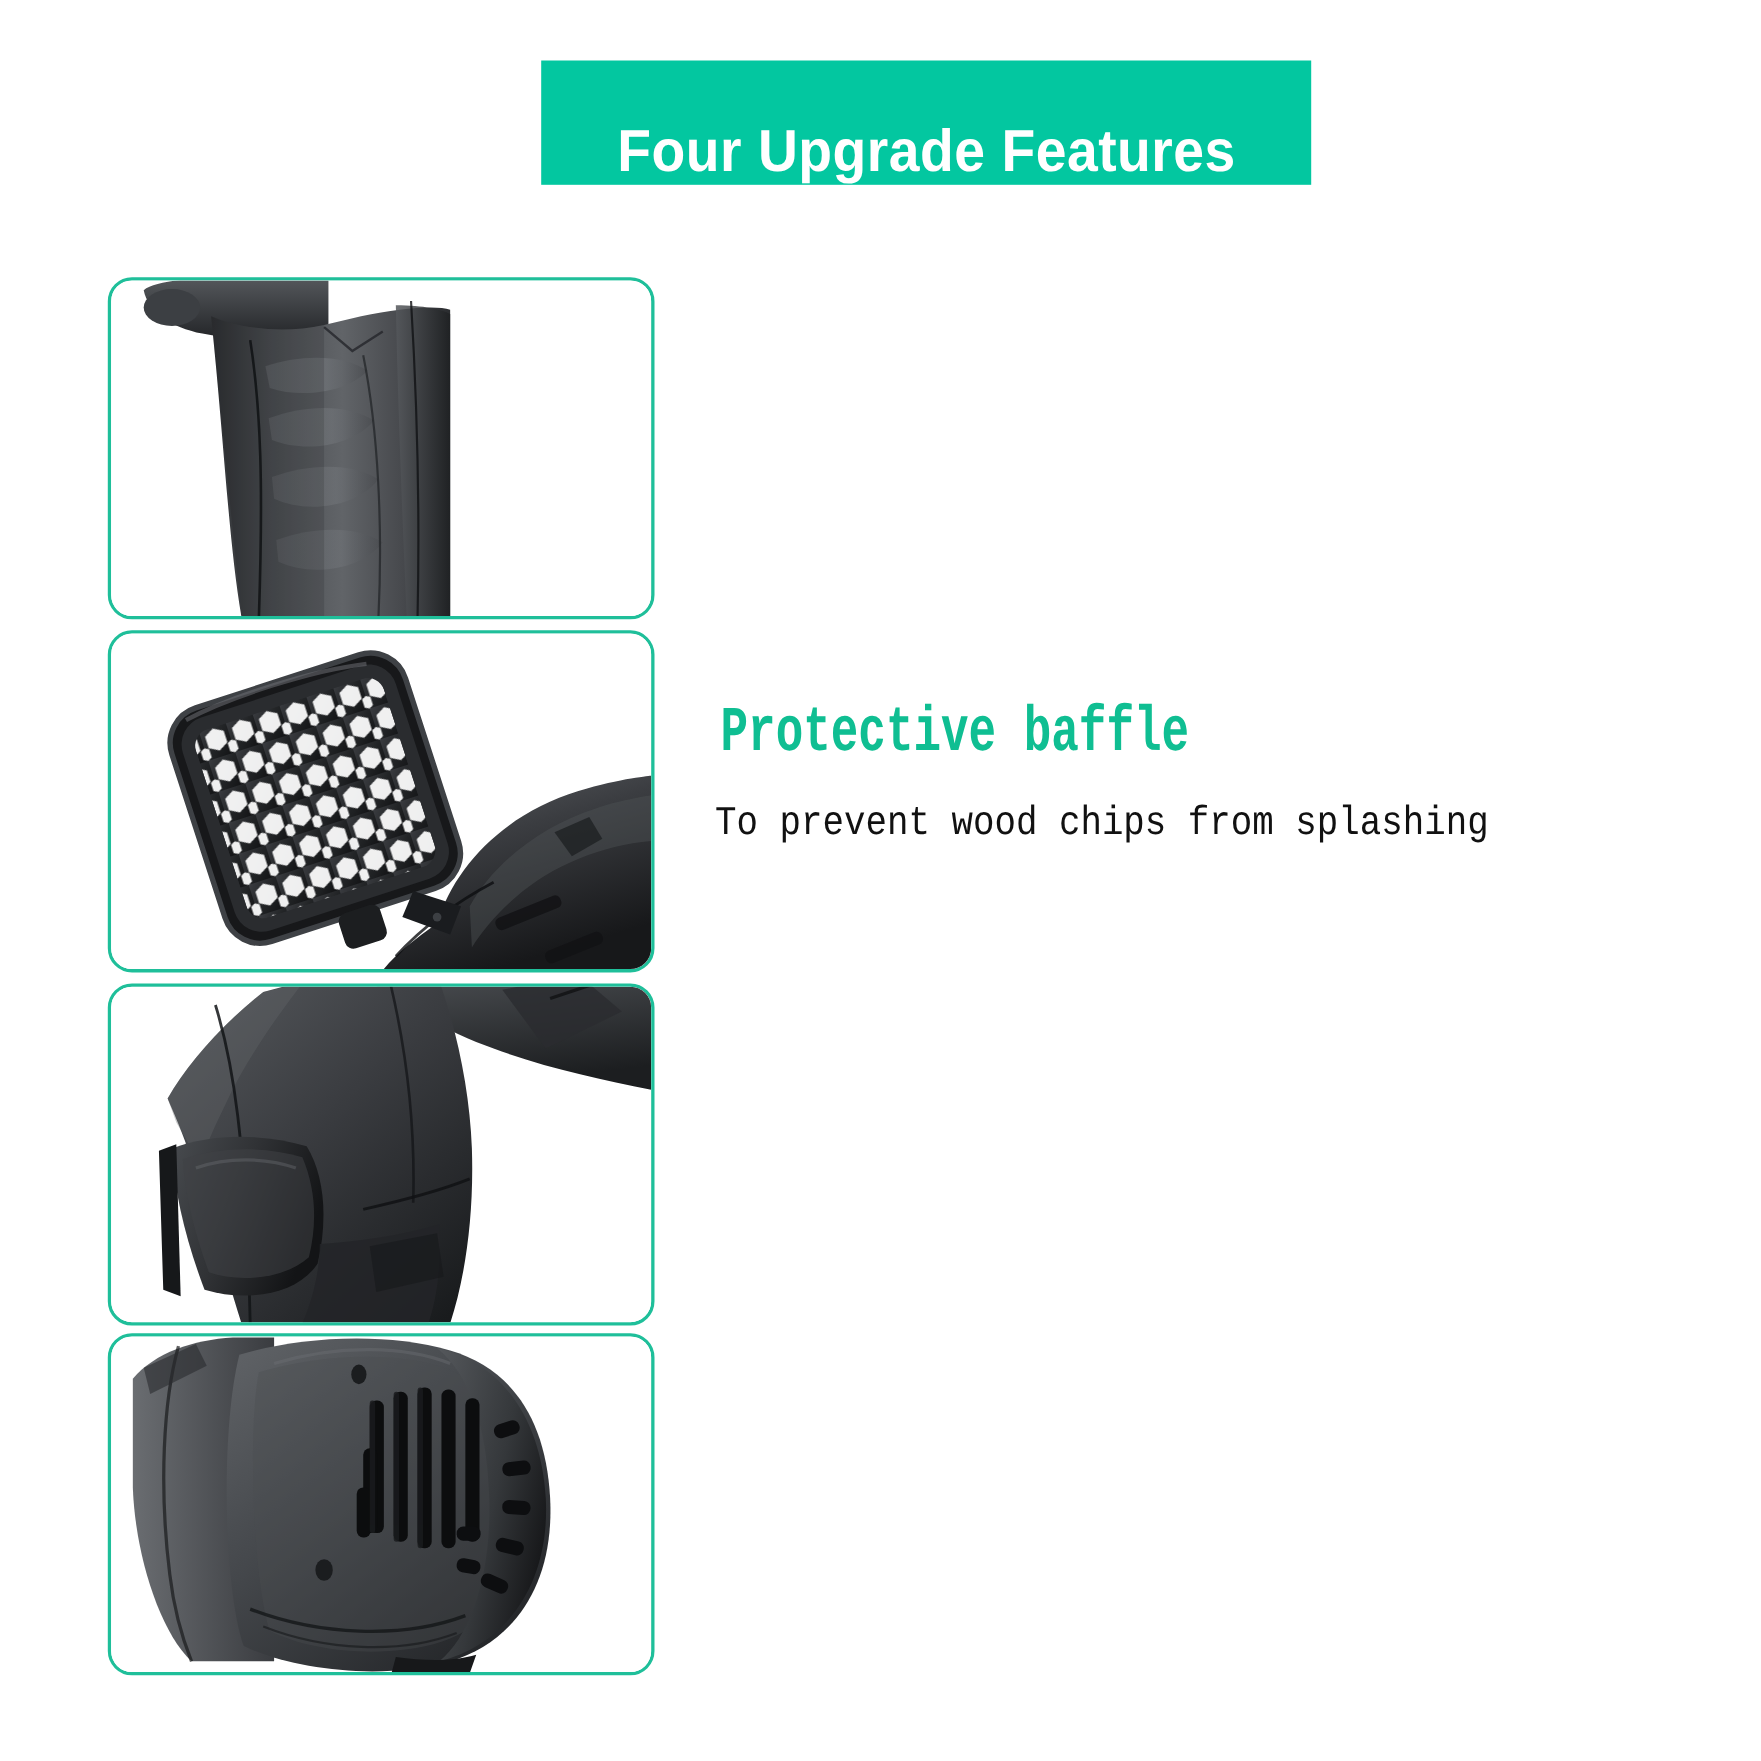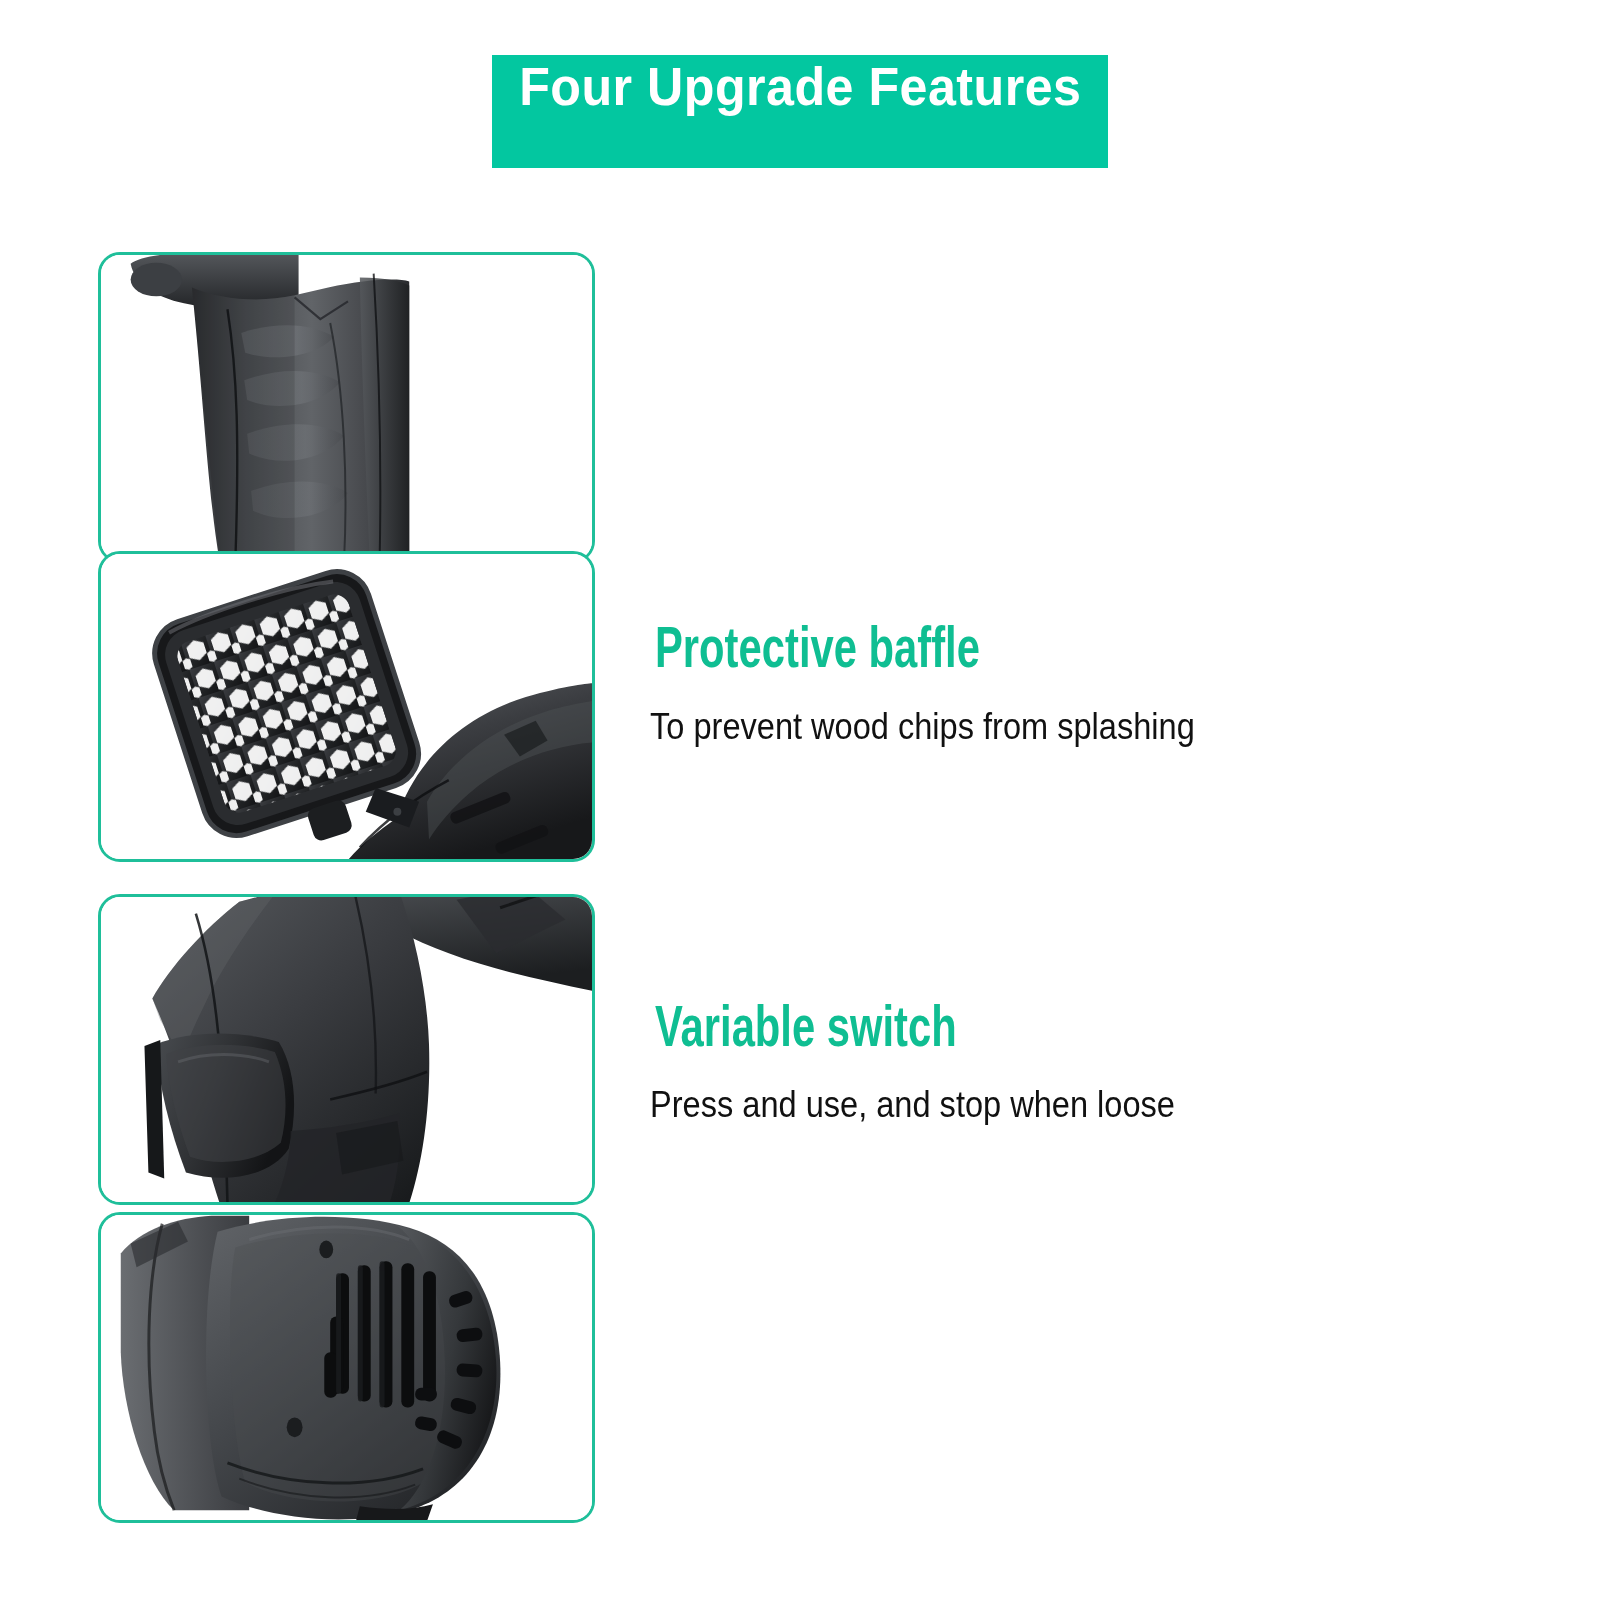--- a/index.html
+++ b/index.html
@@ -13,45 +13,45 @@
     position: relative;
     font-family: "Liberation Sans", sans-serif;
     overflow: hidden;
   }
 
   
   #banner {
     position: absolute;
     left: 492px;
     top: 55px;
-    width: 616px;
+    width: 700px;
     height: 113px;
     background: #03c7a0;
     display: flex;
-    align-items: flex-start;
+    align-items: flex-end;
     justify-content: center;
   }
   #banner-text {
     color: #ffffff;
     font-size: 54px;
     font-weight: bold;
     letter-spacing: 0.5px;
     transform: scaleX(0.93);
     white-space: nowrap;
   }
 
   
   .row {
     position: absolute;
     left: 0;
     width: 1601px;
     height: 313px;
   }
   .row-1 { top: 252px; }
-  .row-2 { top: 551px; }
+  .row-2 { top: 573px; font-family: Liberation Mono, monospace; }
   .row-3 { top: 894px; }
   .row-4 { top: 1212px; }
 
   .panel {
     position: absolute;
     left: 98px;
     top: 0;
     width: 497px;
     height: 311px;
     border: 3px solid #1fbf9a;
@@ -249,24 +249,20 @@
 
       <path d="M56 150 C 92 136 140 136 180 148 C 196 174 200 214 190 256 C 172 284 126 292 86 280 C 70 238 58 192 56 150 Z" fill="url(#g3trigger)"></path>
       <path d="M66 160 C 100 148 142 148 176 158 C 188 186 190 218 182 250 C 160 270 118 274 90 264 C 76 226 68 192 66 160 Z" fill="#3f4246" opacity="0.55"></path>
       <path d="M78 168 C 106 158 142 158 170 168" stroke="#6b6e72" stroke-width="3" fill="none" opacity="0.4"></path>
       <path d="M44 152 L 60 146 L 64 286 L 48 280 Z" fill="#16181a"></path>
 
       <path d="M192 238 C 226 236 268 230 302 220 C 304 258 300 288 292 311 L 176 311 C 186 288 192 262 192 238 Z" fill="#232528" opacity="0.85"></path>
       <path d="M238 240 L 300 228 L 306 268 L 244 282 Z" fill="#15171a" opacity="0.55"></path>
     </svg>
   </div>
-  <div class="text-col t-3">
-    <div class="feat-title">Variable switch</div>
-    <div class="feat-desc">Press and use, and stop when loose</div>
-  </div>
 </div>
 
 <div class="row row-4">
   <div class="panel">
     <svg viewBox="0 0 497 311" preserveAspectRatio="xMidYMid slice">
       <defs>
         <linearGradient id="g4body" x1="0" y1="0.1" x2="0.7" y2="1">
           <stop offset="0" stop-color="#5d6064"></stop>
           <stop offset="0.45" stop-color="#44474b"></stop>
           <stop offset="1" stop-color="#25272a"></stop>

